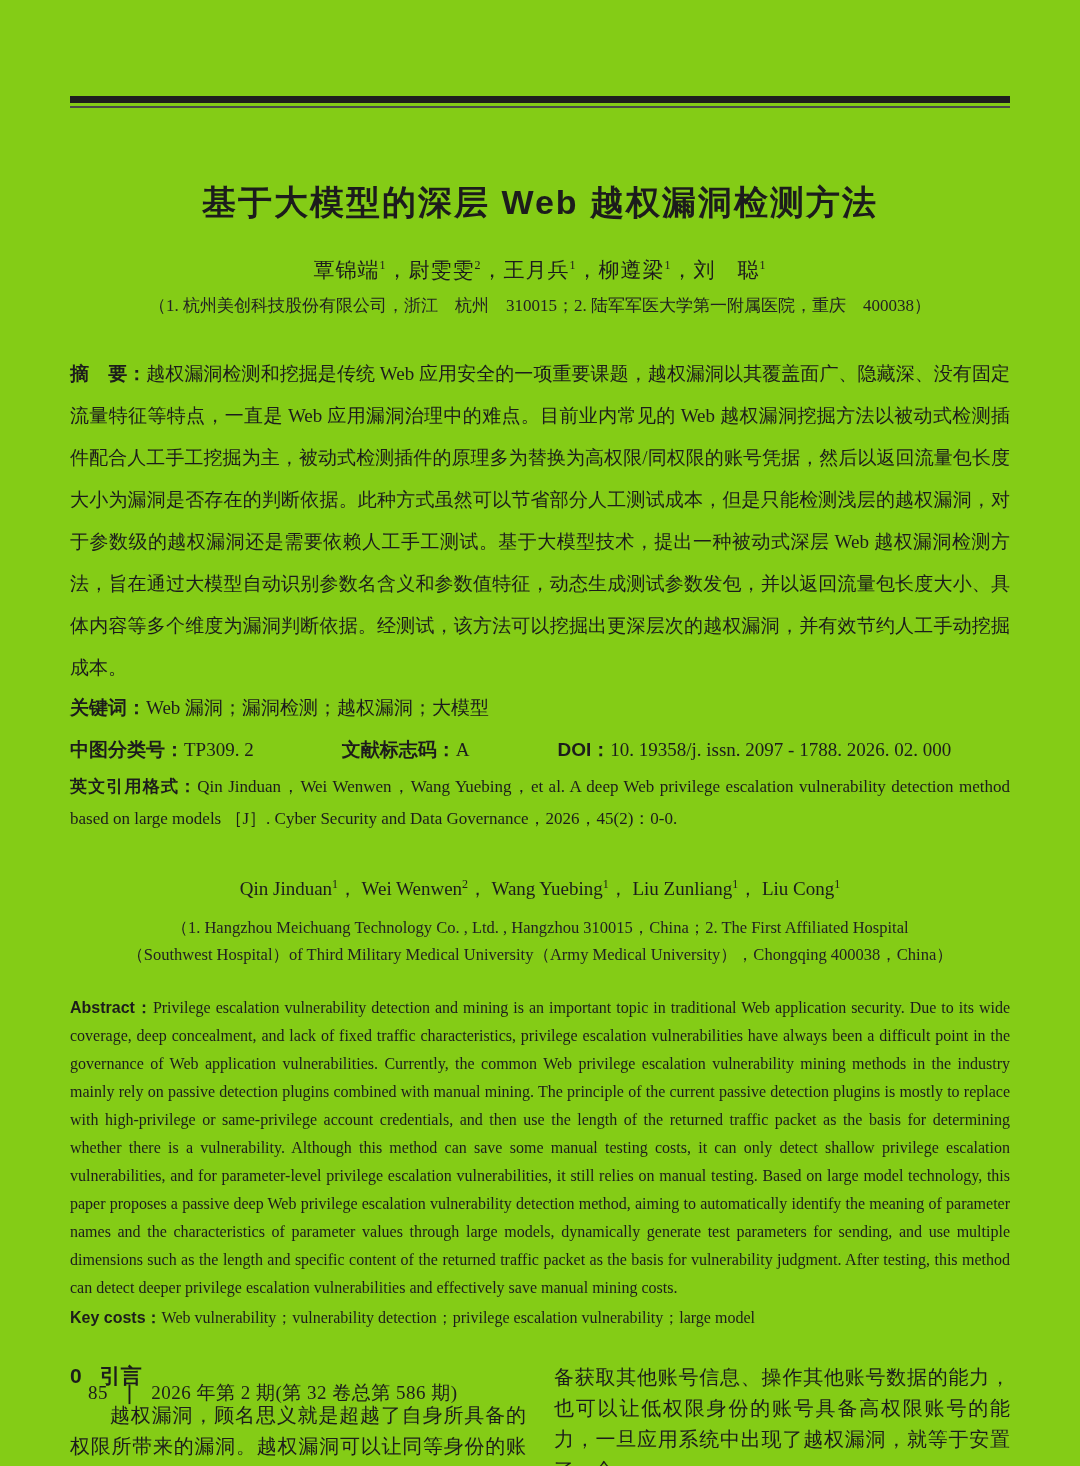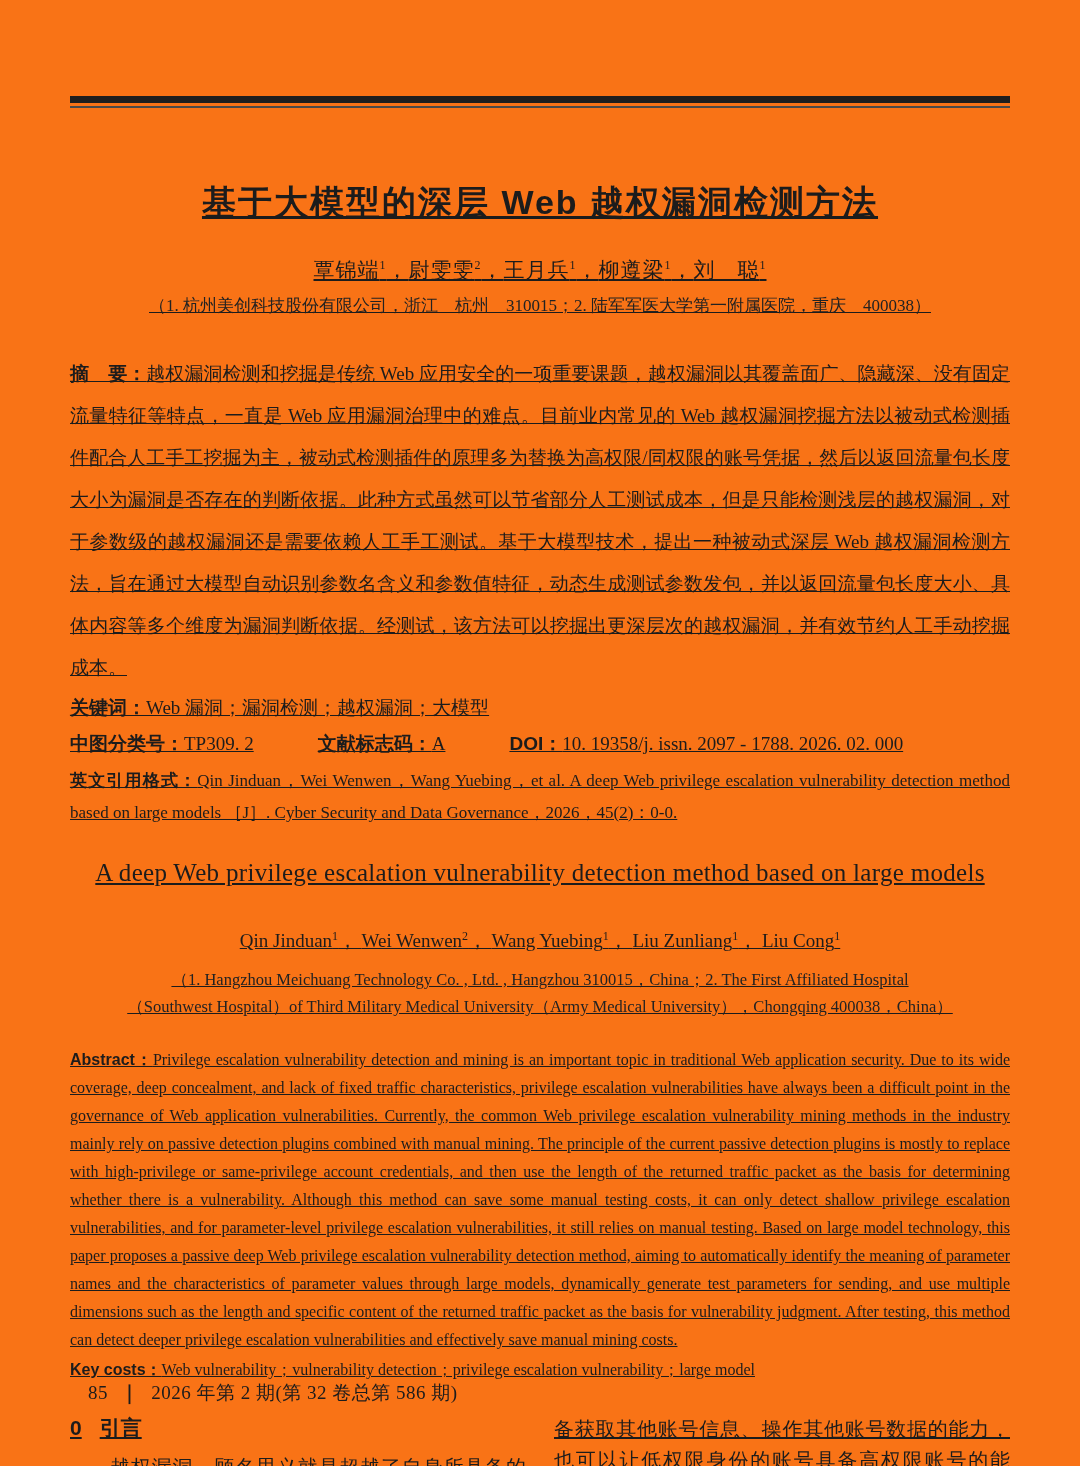--- a/index.html
+++ b/index.html
@@ -7,22 +7,21 @@
   body {
     width: 1080px; height: 1466px;
     position: relative;
     font-family: "Liberation Serif", "DejaVu Serif", serif;
     color: #1c1c1c;
     overflow: hidden;
   }
   .page {
     position: absolute; inset: 0;
     padding: 0 70px;
-    background: #f97316;
-    text-decoration: underline;
+    background: #84cc16;
   }
   
   .rules { margin-top: 96px; }
   .rule-thick { height: 7px; background: #1e1e1e; }
   .rule-thin  { height: 2px; background: #4a4a4a; margin-top: 3px; }
 
   .title-cn {
     margin-top: 72px;
     text-align: center;
     font-size: 34px;
@@ -53,25 +52,25 @@
     text-align: justify;
   }
   .lab-cn {
     font-family: "Liberation Sans", "DejaVu Sans", sans-serif;
     font-weight: bold;
     font-style: normal;
   }
   .kw-cn { margin-top: 4px; font-size: 19px; line-height: 30px; }
 
   .class-line {
-    margin-top: 6px;
+    margin-top: 12px;
     font-size: 19px;
     line-height: 30px;
     display: flex;
-    gap: 64px;
+    gap: 88px;
     white-space: nowrap;
   }
   .class-line .seg b { font-family: "Liberation Sans", "DejaVu Sans", sans-serif; }
 
   .cite {
     font-size: 17px;
     line-height: 32px;
     text-align: justify;
   }
   .cite-cn { margin-top: 22px; }
@@ -161,21 +160,20 @@
 
   <div class="class-line">
     <span class="seg"><b>中图分类号：</b><span>TP309. 2</span></span>
     <span class="seg"><b>文献标志码：</b><span>A</span></span>
     <span class="seg"><b>DOI：</b><span>10. 19358/j. issn. 2097 - 1788. 2026. 02. 000</span></span>
   </div>
 
 
   <p class="cite cite-en"><b class="lab-cn">英文引用格式：</b><span>Qin Jinduan，Wei Wenwen，Wang Yuebing，et al. A deep Web privilege escalation vulnerability detection method based on large models ［J］. Cyber Security and Data Governance，2026，45(2)：0-0.</span></p>
 
-  <h2 class="title-en">A deep Web privilege escalation vulnerability detection method based on large models</h2>
 
   <div class="authors-en">
     <span><span>Qin Jinduan</span><sup>1</sup><span>， </span></span><span><span>Wei Wenwen</span><sup>2</sup><span>， </span></span><span><span>Wang Yuebing</span><sup>1</sup><span>， </span></span><span><span>Liu Zunliang</span><sup>1</sup><span>， </span></span><span><span>Liu Cong</span><sup>1</sup><span></span></span>
   </div>
 
   <div class="affil-en">
     <div>（1. Hangzhou Meichuang Technology Co. , Ltd. , Hangzhou 310015，China；2. The First Affiliated Hospital</div>
     <div>（Southwest Hospital）of Third Military Medical University（Army Medical University），Chongqing 400038，China）</div>
   </div>
 

